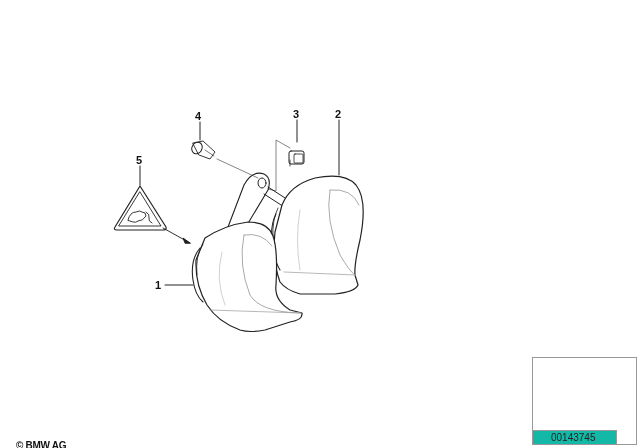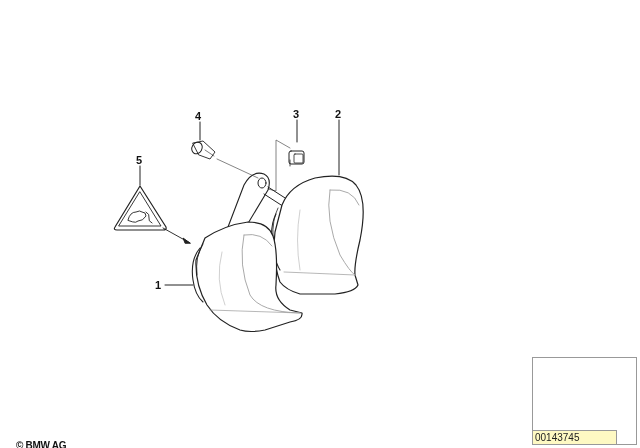--- a/index.html
+++ b/index.html
@@ -7,22 +7,22 @@
          font-family:"Liberation Sans", sans-serif; }
   .canvas { position:absolute; left:0; top:0; width:640px; height:448px; }
   .callout { position:absolute; font-family:"Liberation Sans", sans-serif;
              font-weight:bold; font-size:11px; color:#111; line-height:1; }
   .copyright { position:absolute; left:16px; top:440px; font-size:10px; font-weight:bold;
                color:#111; font-family:"Liberation Sans", sans-serif; letter-spacing:-0.3px; }
   .inset { position:absolute; left:532px; top:357px; width:105px; height:88px;
            border:1px solid #999; box-sizing:border-box; background:#fff; }
   .inset-id { position:absolute; left:532px; top:430px; width:85px; height:15px;
               border:1px solid #999; box-sizing:border-box; font-size:10px;
-              font-family:"Liberation Sans", sans-serif; color:#222; padding-left:2px; line-height:14px;
-              background:#fef9c3; }
+              font-family:"Liberation Sans", sans-serif; color:#222; padding-left:18px; line-height:14px;
+              background:#14b8a6; }
 </style>
 </head>
 <body>
 
 <div class="canvas">
   <svg width="640" height="448" viewBox="0 0 640 448" xmlns="http://www.w3.org/2000/svg">
     <g fill="none" stroke="#222" stroke-width="1" stroke-linejoin="round" stroke-linecap="round">
 
       <line x1="140" y1="166" x2="140" y2="185"></line>
       <line x1="200" y1="122" x2="200" y2="140"></line>

